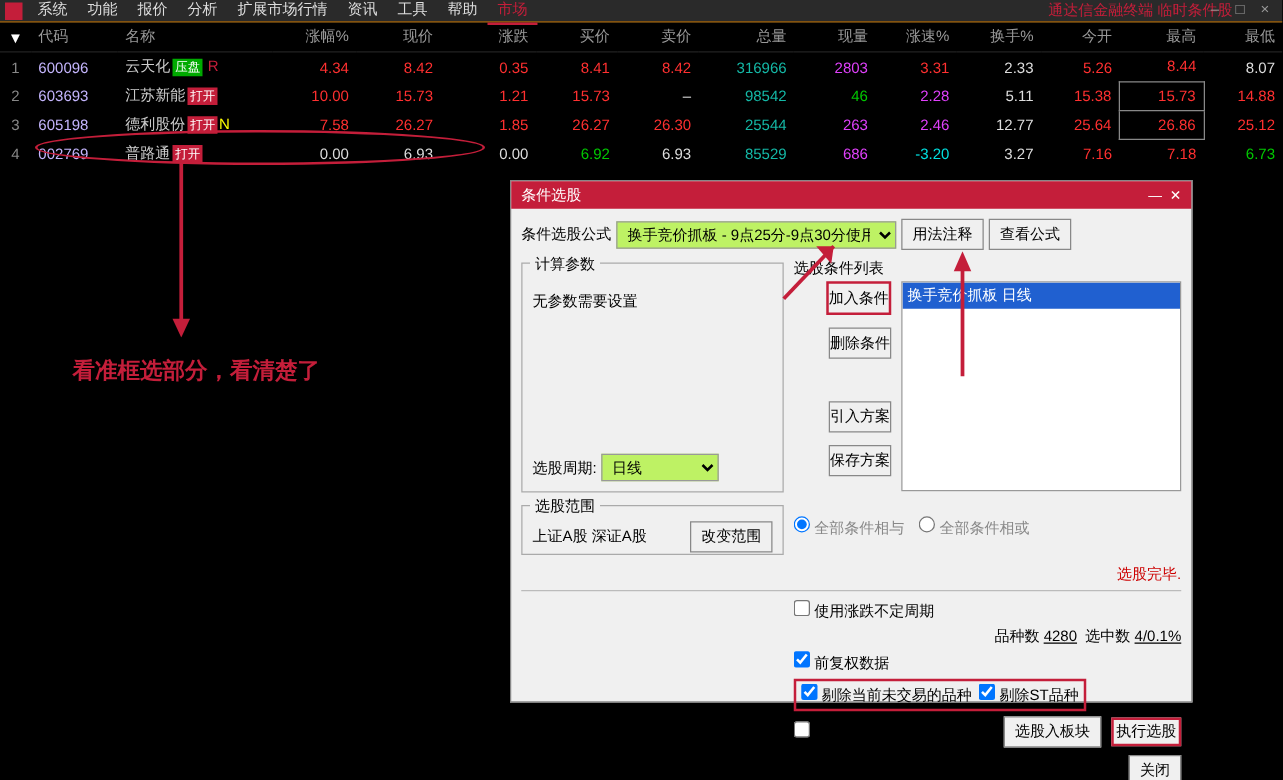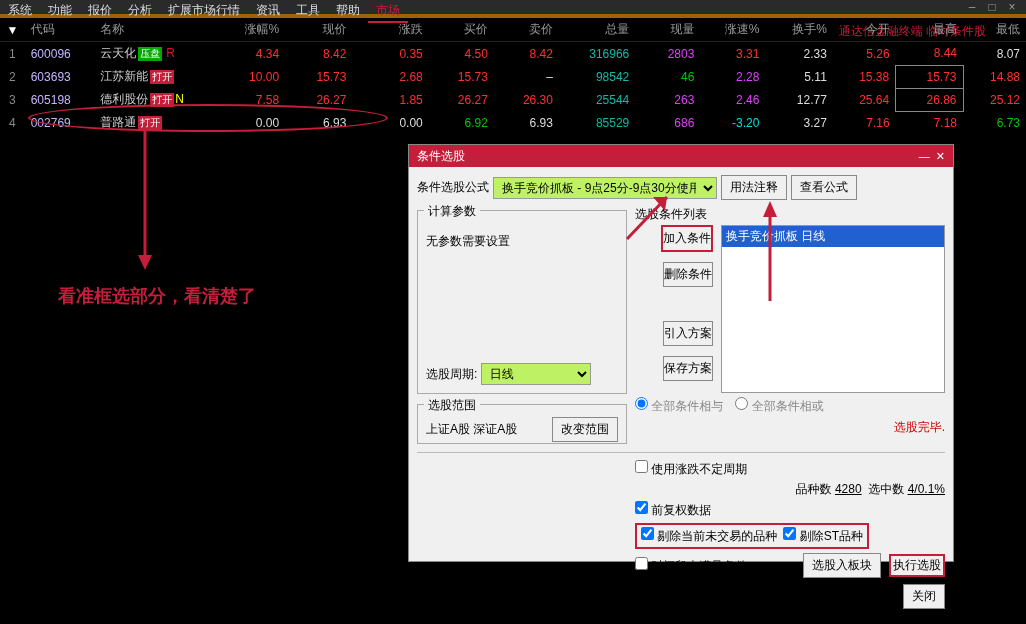--- a/index.html
+++ b/index.html
@@ -1,18 +1,18 @@
 <!DOCTYPE html>
 <html><head>
 <meta charset="utf-8">
 <style>
   * { box-sizing: border-box; margin: 0; padding: 0; }
   body { width: 1026px; height: 624px; background: #000; font-family: "Microsoft YaHei", SimSun, sans-serif; font-size: 12px; color: #ccc; position: relative; overflow: hidden; }
   
-  .topbar { height: 18px; background: #2a2a2a; display: flex; align-items: flex-start; border-bottom: 4px solid #a16207; flex-direction: column; }
+  .topbar { height: 18px; background: #2a2a2a; display: flex; align-items: center; border-bottom: 1px solid #a16207; }
   .app-icon { width: 14px; height: 14px; background: #c41e3a; margin: 0 4px; }
   .menu-item { padding: 2px 8px; color: #ddd; font-size: 12px; cursor: pointer; }
   .menu-item.active { color: #c41e3a; border-bottom: 2px solid #c41e3a; }
   .title-right { margin-left: auto; margin-right: 40px; color: #c41e3a; font-size: 12px; }
   .win-ctrl { position: absolute; right: 4px; top: 0; }
   .win-ctrl span { display:inline-block; width:20px; text-align:center; color:#999; }
   
   .table-wrap { position: relative; }
   table { border-collapse: collapse; width: 100%; table-layout: fixed; }
   th, td { text-align: right; padding: 3px 6px; font-size: 12px; height: 20px; white-space: nowrap; }
@@ -50,21 +50,21 @@
   .btn { border:1px solid #888; background:#f0f0f0; padding:3px 8px; font-size:12px; cursor:pointer; font-family:inherit; }
   .group { border:1px solid #aaa; padding:8px; margin:4px 0; position:relative; }
   .group-title { position:absolute; top:-8px; left:6px; background:#f0f0f0; padding:0 4px; font-size:12px; }
   .flex { display:flex; }
   .col-left { width:210px; }
   .col-right { flex:1; padding-left:8px; }
   .listbox { border:1px solid #999; background:#fff; height:168px; width:100%; overflow:hidden; }
   .listbox .selected { background:#2060d0; color:#fff; padding:2px 4px; font-size:12px; }
   .btn-stack { width:70px; display:flex; flex-direction:column; gap:10px; align-items:flex-end; margin-left:8px; }
   .btn-stack .btn { text-align:center; padding:3px 0; }
-  .radio-row { display:flex; gap:12px; padding:4px 0; font-size:12px; color:#666; }
+  .radio-row { display:flex; gap:12px; padding:20px 0; font-size:12px; color:#666; }
   .status-right { text-align:right; color:#c00; font-size:12px; }
   .chk-row { display:flex; align-items:center; gap:4px; font-size:12px; margin:3px 0; flex-wrap:wrap; }
   .bottom-row { display:flex; align-items:center; gap:8px; margin-top:4px; }
   .stats { font-size:12px; }
   .redbox { border:2px solid #c41e3a; padding:1px 2px; }
   .disabled { color:#888; }
 </style>
 </head>
 <body>
 
@@ -124,37 +124,37 @@
         </tr>
       </thead>
     <tbody id="tbody">
         <tr>
           <td class="row-num">1</td>
           <td class="code left">600096</td>
           <td class="name left"><span>云天化</span><span class="tag-green">压盘</span><span class="tag-r">R</span></td>
           <td class="red">4.34</td>
           <td class="red">8.42</td>
           <td class="red">0.35</td>
-          <td class="red">4.50</td>
+          <td class="red">8.41</td>
           <td class="red">8.42</td>
           <td class="yellow">316966</td>
           <td class="magenta">2803</td>
           <td class="red">3.31</td>
           <td class="white">2.33</td>
           <td class="red">5.26</td>
           <td class="red">8.44</td>
           <td class="white">8.07</td>
         </tr>
         <tr>
           <td class="row-num">2</td>
           <td class="code left">603693</td>
           <td class="name left"><span>江苏新能</span><span class="tag-red">打开</span></td>
           <td class="red">10.00</td>
           <td class="red">15.73</td>
-          <td class="red">2.68</td>
+          <td class="red">1.21</td>
           <td class="red">15.73</td>
           <td class="white">–</td>
           <td class="yellow">98542</td>
           <td class="green">46</td>
           <td class="magenta">2.28</td>
           <td class="white">5.11</td>
           <td class="red">15.38</td>
           <td class="red hilite">15.73</td>
           <td class="red">14.88</td>
         </tr>
@@ -216,21 +216,21 @@
       <button class="btn">用法注释</button>
       <button class="btn">查看公式</button>
     </div>
     <div class="flex">
       <div class="col-left">
         <div class="group" style="height:184px;">
           <span class="group-title">计算参数</span>
           <div style="padding-top:14px;">无参数需要设置</div>
           <div style="position:absolute; bottom:8px; left:8px;">
             <span class="label">选股周期:</span>
-            <select style="width:110px;"><option>日线</option></select>
+            <select style="width:94px;"><option>日线</option></select>
           </div>
         </div>
         <div class="group" style="height:40px; margin-top:10px;">
           <span class="group-title">选股范围</span>
           <div class="flex" style="align-items:center; gap:8px; padding-top:4px;">
             <span>上证A股  深证A股</span>
             <button class="btn" style="margin-left:auto;">改变范围</button>
           </div>
         </div>
       </div>

